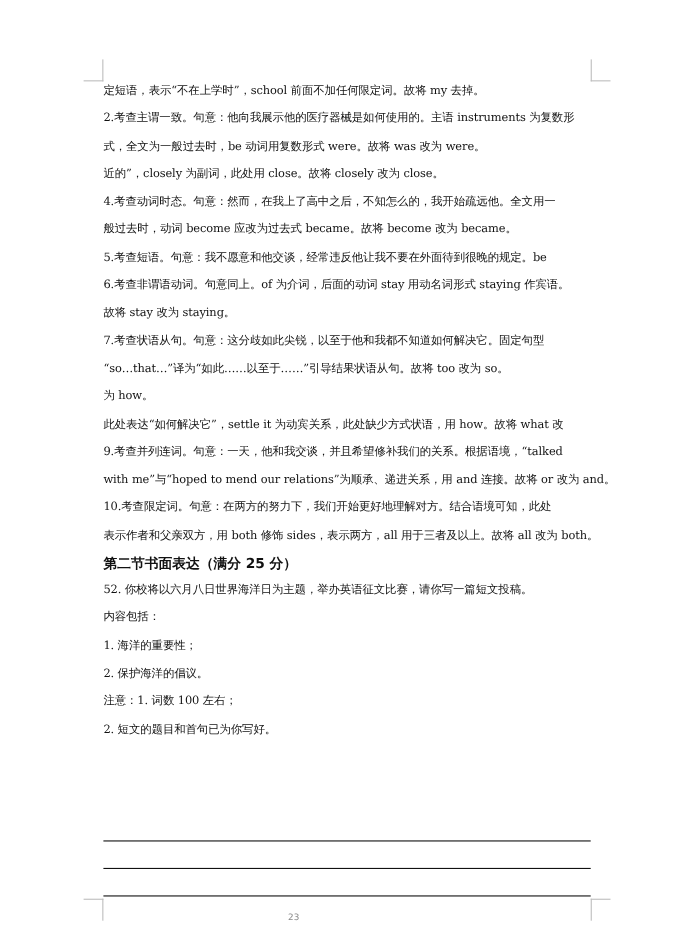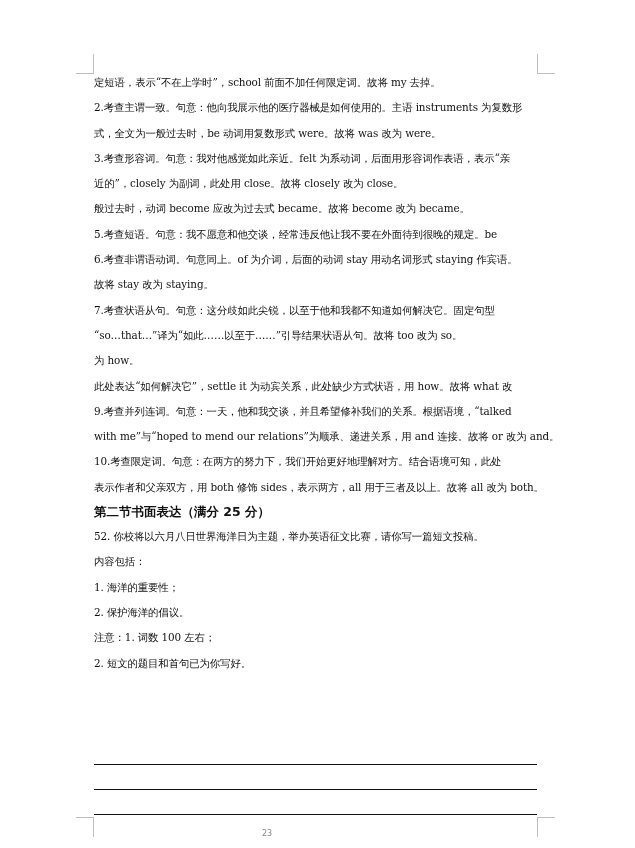--- a/index.html
+++ b/index.html
@@ -21,22 +21,22 @@
 
   <div class="crop" style="left:93px; top:54px; width:1px; height:20px;"></div>
   <div class="crop" style="left:76px; top:73px; width:18px; height:1px;"></div>
   <div class="crop" style="left:537px; top:54px; width:1px; height:20px;"></div>
   <div class="crop" style="left:537px; top:73px; width:18px; height:1px;"></div>
 
   <div class="content">
     <div class="line">定短语，表示“不在上学时”，school 前面不加任何限定词。故将 my 去掉。</div>
     <div class="line">2.考查主谓一致。句意：他向我展示他的医疗器械是如何使用的。主语 instruments 为复数形</div>
     <div class="line">式，全文为一般过去时，be 动词用复数形式 were。故将 was 改为 were。</div>
-    <div class="line">3.考查形容词。句意：我对他感觉如此亲近。felt 为系动词，后面用形容词作表语，表示“亲</div>
     <div class="line">近的”，closely 为副词，此处用 close。故将 closely 改为 close。</div>
+    <div class="line">4.考查动词时态。句意：然而，在我上了高中之后，不知怎么的，我开始疏远他。全文用一</div>
     <div class="line">般过去时，动词 become 应改为过去式 became。故将 become 改为 became。</div>
     <div class="line">5.考查短语。句意：我不愿意和他交谈，经常违反他让我不要在外面待到很晚的规定。be</div>
     <div class="line">6.考查非谓语动词。句意同上。of 为介词，后面的动词 stay 用动名词形式 staying 作宾语。</div>
     <div class="line">故将 stay 改为 staying。</div>
     <div class="line">7.考查状语从句。句意：这分歧如此尖锐，以至于他和我都不知道如何解决它。固定句型</div>
     <div class="line">“so…that…”译为“如此……以至于……”引导结果状语从句。故将 too 改为 so。</div>
     <div class="line">为 how。</div>
     <div class="line">此处表达“如何解决它”，settle it 为动宾关系，此处缺少方式状语，用 how。故将 what 改</div>
     <div class="line">9.考查并列连词。句意：一天，他和我交谈，并且希望修补我们的关系。根据语境，“talked</div>
     <div class="line">with me”与“hoped to mend our relations”为顺承、递进关系，用 and 连接。故将 or 改为 and。</div>

